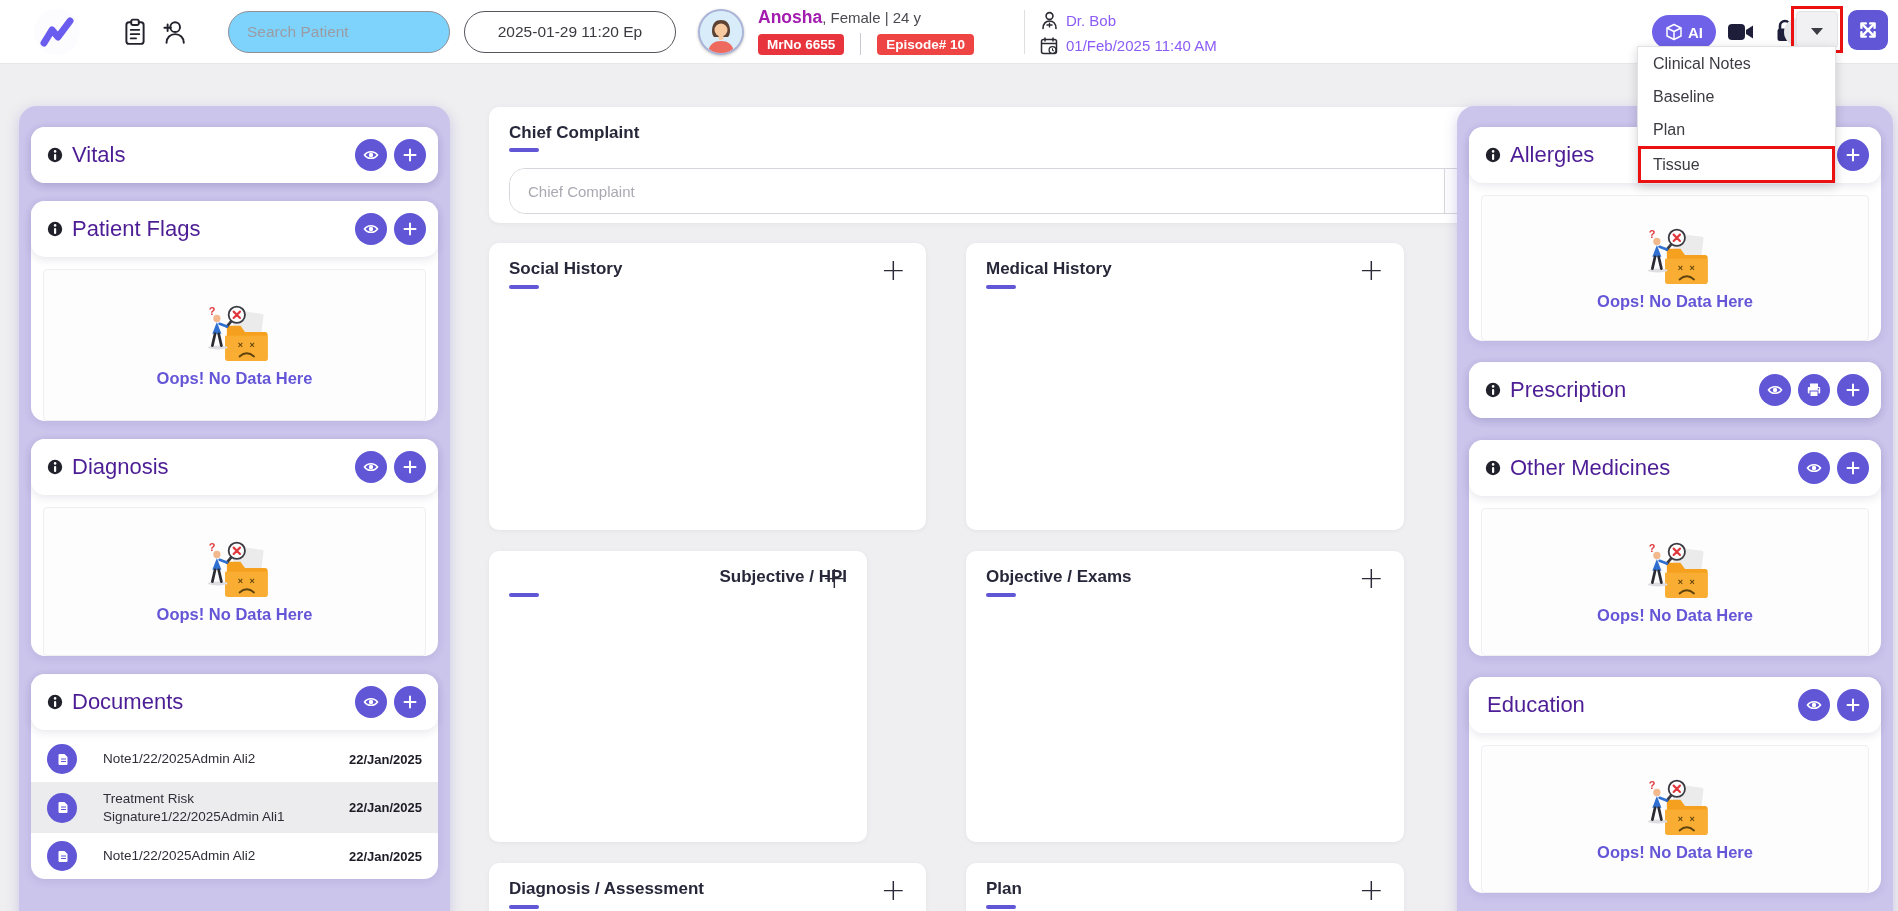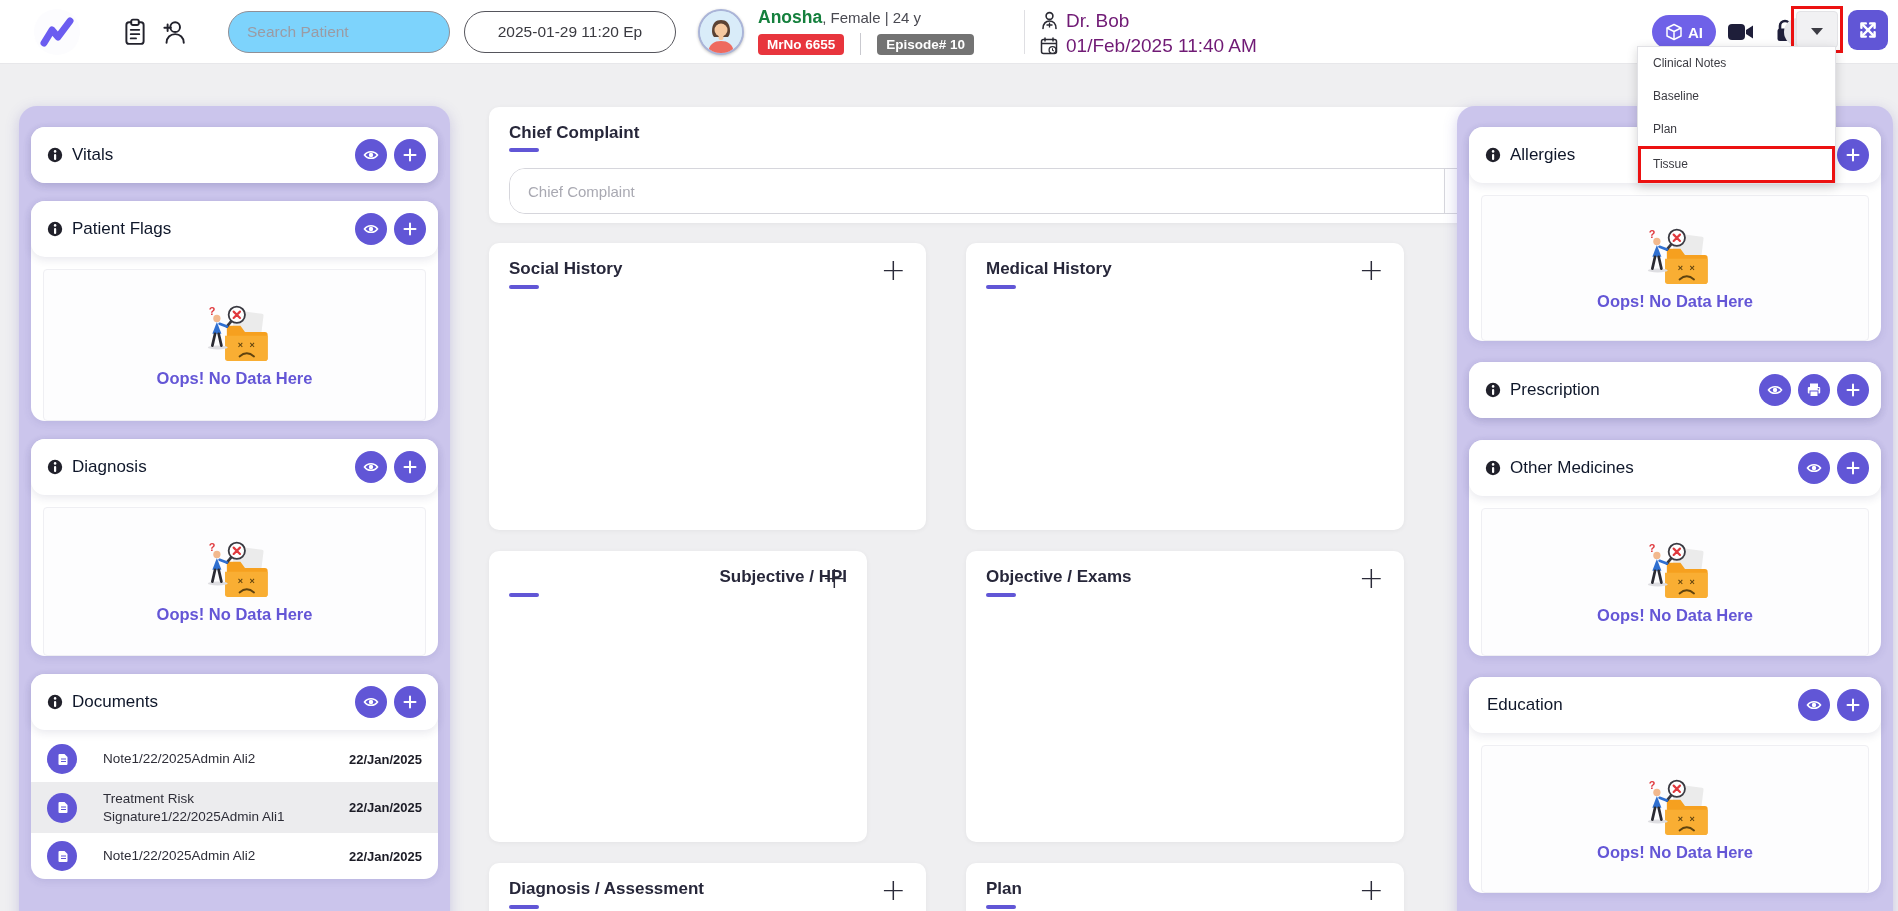--- a/index.html
+++ b/index.html
@@ -27,56 +27,56 @@
   .date-wrap   { left:464px; top:11px; width:212px; }
   .date-btn {
     width:100%; height:42px; border:1.5px solid #55555c; border-radius:22px; background:#fff;
     font-size:15.5px; color:#3a3a40; text-align:center; line-height:40px; cursor:pointer;
     font-family:"Liberation Sans", sans-serif; white-space:nowrap; overflow:hidden;
   }
   .avatar { left:698px; top:9px; width:46px; height:46px; border-radius:50%;
             border:2px solid #aab4d8; box-shadow:0 1px 3px rgba(0,0,0,.25); overflow:hidden; background:#d9ecf9; }
   .pt-block { left:758px; top:7px; }
   .pt-name-row { font-size:15px; color:#4a4a52; white-space:nowrap; }
-  .pt-name-row b { font-size:17.5px; color:#15803d; }
+  .pt-name-row b { font-size:17.5px; color:#a21caf; }
   .badge-row { display:flex; align-items:center; margin-top:5px; gap:16px; }
   .badge { font-size:13.5px; font-weight:bold; color:#fff; padding:3px 9px; border-radius:4px; white-space:nowrap; }
   .badge.red { background:#e8353d; }
-  .badge.purple { background:#737373; }
+  .badge.purple { background:#ef4444; }
   .vsep { width:1px; height:22px; background:#c9c9cf; }
   .hdr-divider { left:1024px; top:10px; width:1px; height:44px; background:#dfdfe3; }
-  .dr-block { left:1040px; top:8px; font-size:19px; color:#701a75; }
+  .dr-block { left:1040px; top:8px; font-size:15px; color:#8b5cf6; }
   .dr-row { display:flex; align-items:center; gap:7px; height:25px; white-space:nowrap; }
   .ai-pill { left:1652px; top:15px; width:64px; height:34px; border-radius:17px; background:#6f61e8;
              display:flex; align-items:center; justify-content:center; gap:5px; color:#fff;
              font-size:15px; font-weight:bold; cursor:pointer; }
   .vid { left:1726px; top:17px; } .lck { left:1770px; top:16px; }
   .ghost-circle { left:1784px; top:18px; width:28px; height:28px; border-radius:50%; background:#e6e6ea; }
   .dd-highlight { left:1791px; top:6px; width:52px; height:47px; border:3px solid #ec1111; background:transparent;
                   display:flex; align-items:center; justify-content:center; }
   .dd-btn { width:42px; height:37px; background:#f1f1f3; border:1px solid #e3e3e6; border-radius:4px;
             display:flex; align-items:center; justify-content:center; cursor:pointer; }
   .caret { width:0; height:0; border-left:6px solid transparent; border-right:6px solid transparent;
            border-top:7px solid #3c3c44; margin-top:3px; }
   .expand-btn { left:1848px; top:10px; width:40px; height:40px; border-radius:9px; background:#6156d6;
                 display:flex; align-items:center; justify-content:center; cursor:pointer; }
   
   .menu { position:absolute; left:1637px; top:46px; width:199px; background:#fff;
           border:1px solid #e1e1e5; box-shadow:0 3px 10px rgba(0,0,0,.16); z-index:100; }
-  .menu-item { font-size:12px; color:#3b3b42; padding:7px 15px; cursor:pointer; height:33px; line-height:19px; }
+  .menu-item { font-size:16px; color:#3b3b42; padding:7px 15px; cursor:pointer; height:33px; line-height:19px; }
   .menu-item.hl { border:3px solid #ec1111; height:37px; line-height:19px; padding:6px 12px; }
   
   .panel { position:absolute; top:106px; background:#cbc5ec; border-radius:18px; padding:12px;
            box-shadow:0 4px 14px rgba(90,80,180,.25); height:830px; }
   .panel.left  { left:19px;   width:431px; }
   .panel.right { left:1457px; width:436px; }
   .scard { background:#fff; border-radius:14px; box-shadow:0 2px 8px rgba(60,55,130,.12); margin:9px 0 18px 0; }
   .scard-hd { display:flex; align-items:center; height:56px; padding:0 12px 0 16px;
               border-radius:14px; background:#fff; box-shadow:0 3px 8px rgba(40,40,90,.10); position:relative; }
-  .scard-ttl { font-size:17px; color:#0f172a; margin-left:9px; flex:1; white-space:nowrap; overflow:hidden; }
+  .scard-ttl { font-size:22px; color:#4c1d95; margin-left:9px; flex:1; white-space:nowrap; overflow:hidden; }
   .cbtn { width:32px; height:32px; border-radius:50%; background:#6156d6; display:flex; align-items:center;
           justify-content:center; margin-left:7px; cursor:pointer; flex:0 0 auto; }
   .scard-bd { margin:12px; border:1px solid #efeff3; background:#fdfdfe; border-radius:4px;
               display:flex; flex-direction:column; align-items:center; justify-content:center; }
   .oops-text { color:#6456d6; font-weight:bold; font-size:16.5px; margin-top:8px; }
   .doc-list { padding:6px 0 0 0; }
   .doc-row { display:flex; align-items:center; gap:26px; padding:8px 16px; }
   .doc-row.alt { background:#ececee; }
   .doc-ic { width:30px; height:30px; border-radius:50%; background:#6156d6; display:flex; align-items:center;
             justify-content:center; flex:0 0 auto; }

